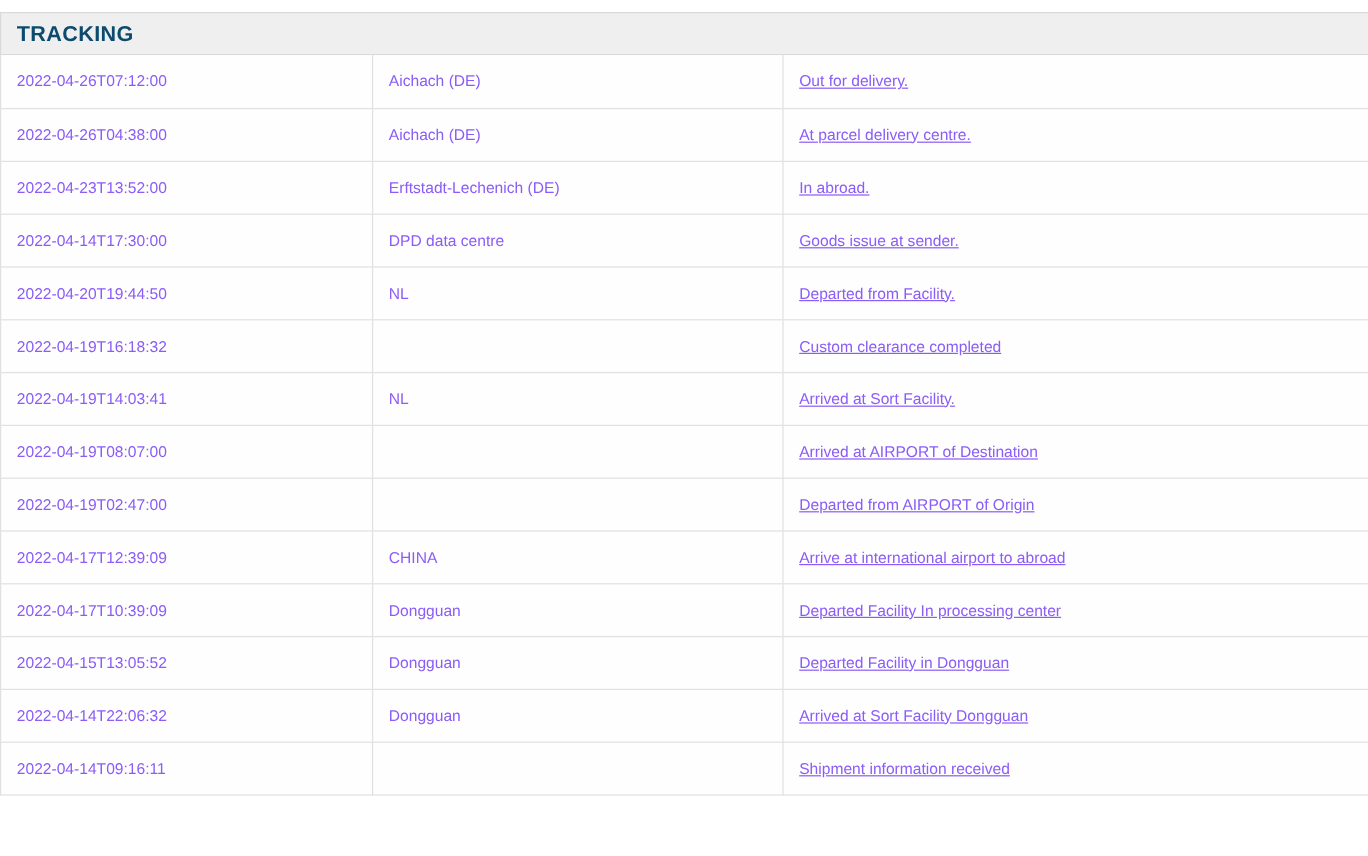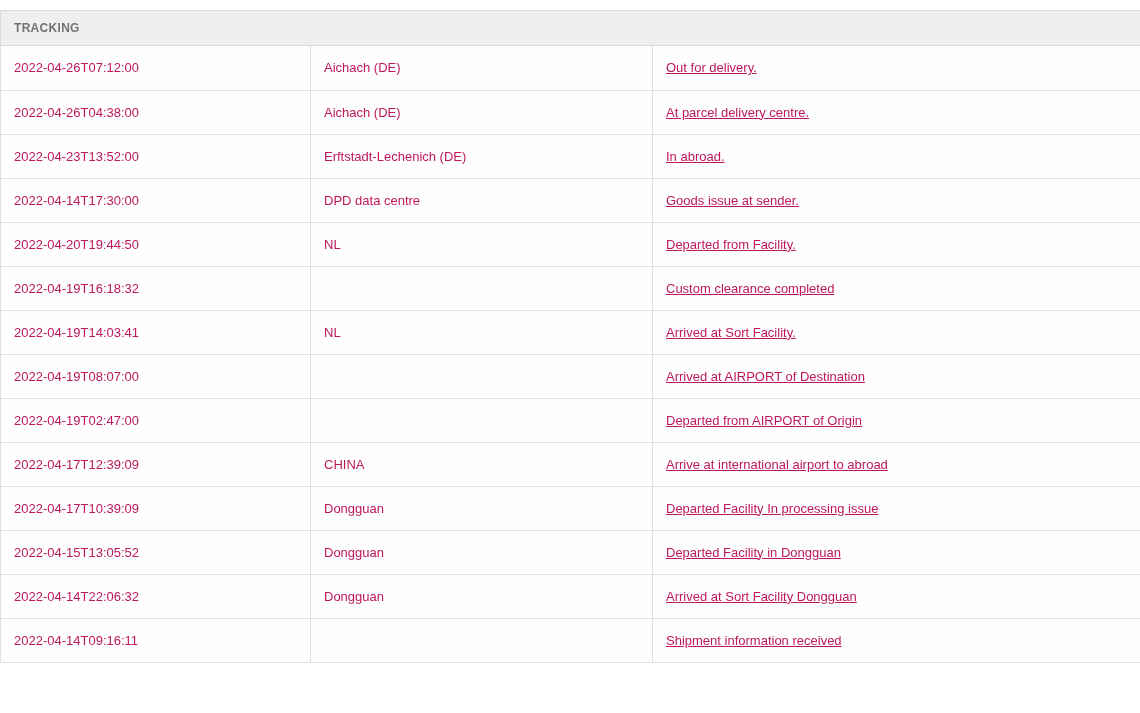--- a/index.html
+++ b/index.html
@@ -23,36 +23,36 @@
     box-sizing: border-box;
     height: 36px;
     background: #efefef;
     border: 1px solid #d9d9d9;
     border-right: none;
     display: flex;
     align-items: center;
     padding: 0 13px;
   }
   .panel-header .title {
-    font-size: 12px;
+    font-size: 18px;
     font-weight: 700;
-    color: #737373;
+    color: #0c4a6e;
     letter-spacing: 0.3px;
   }
   table.tracking-table {
     width: 1140px;
     border-collapse: collapse;
     table-layout: fixed;
   }
   table.tracking-table td {
     box-sizing: border-box;
     height: 44px;
     padding: 0 10px 0 13px;
     font-size: 13px;
-    color: #be185d;
+    color: #8b5cf6;
     vertical-align: middle;
     border: 1px solid #e0e0e0;
     border-top: none;
     background: #fefefe;
     overflow: hidden;
     white-space: nowrap;
   }
   table.tracking-table td.col-timestamp { width: 310px; }
   table.tracking-table td.col-location  { width: 342px; }
   table.tracking-table td.col-status    { width: auto; border-right: none; text-decoration: underline; }
@@ -113,21 +113,21 @@
             <td class="col-status">Departed from AIRPORT of Origin</td>
           </tr>
           <tr>
             <td class="col-timestamp">2022-04-17T12:39:09</td>
             <td class="col-location">CHINA</td>
             <td class="col-status">Arrive at international airport to abroad</td>
           </tr>
           <tr>
             <td class="col-timestamp">2022-04-17T10:39:09</td>
             <td class="col-location">Dongguan</td>
-            <td class="col-status">Departed Facility In processing issue</td>
+            <td class="col-status">Departed Facility In processing center</td>
           </tr>
           <tr>
             <td class="col-timestamp">2022-04-15T13:05:52</td>
             <td class="col-location">Dongguan</td>
             <td class="col-status">Departed Facility in Dongguan</td>
           </tr>
           <tr>
             <td class="col-timestamp">2022-04-14T22:06:32</td>
             <td class="col-location">Dongguan</td>
             <td class="col-status">Arrived at Sort Facility Dongguan</td>

